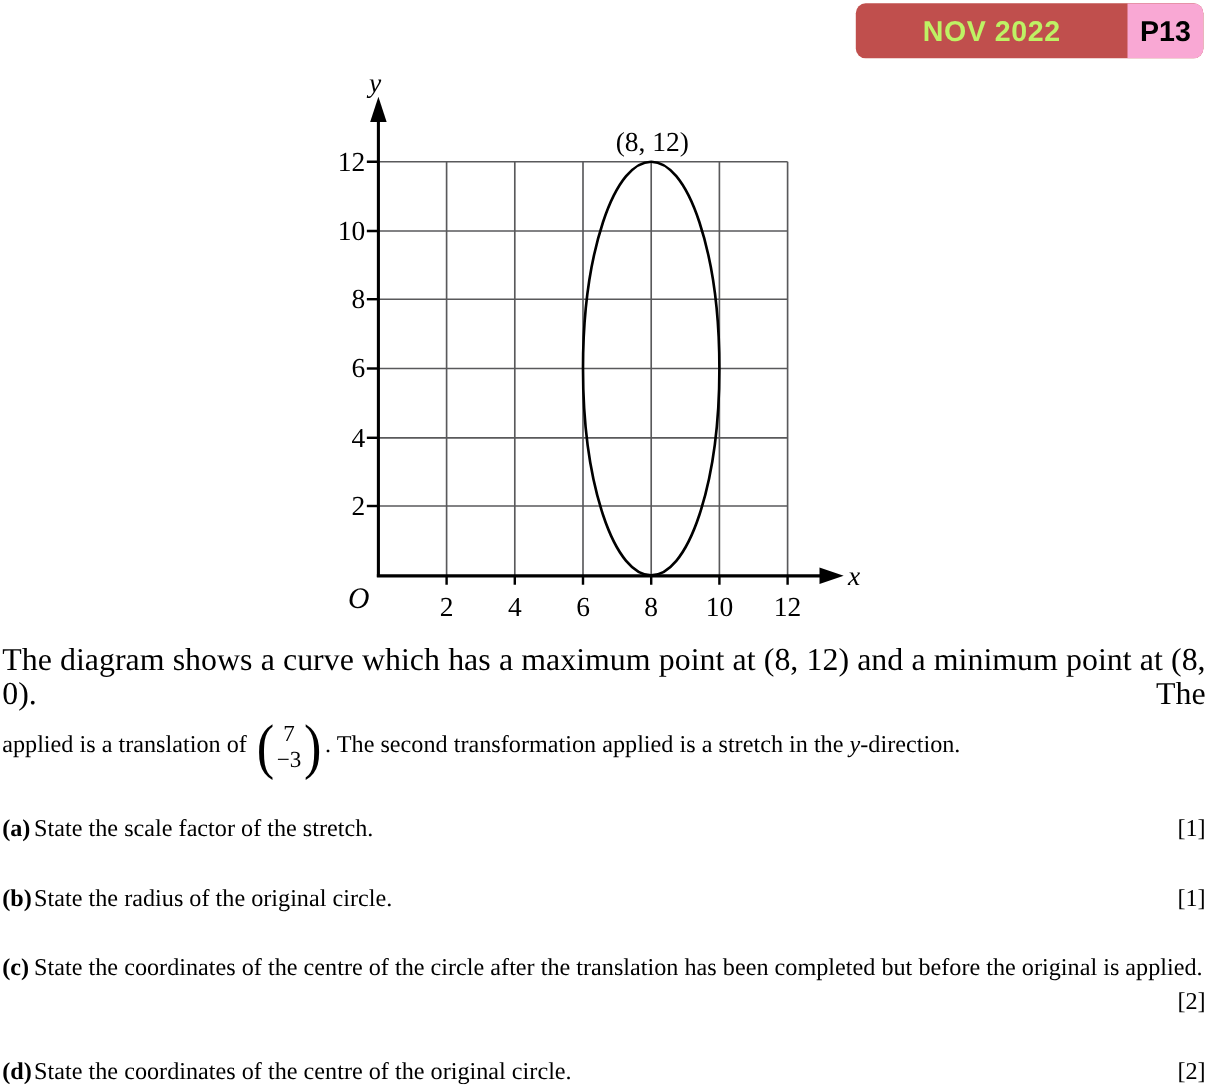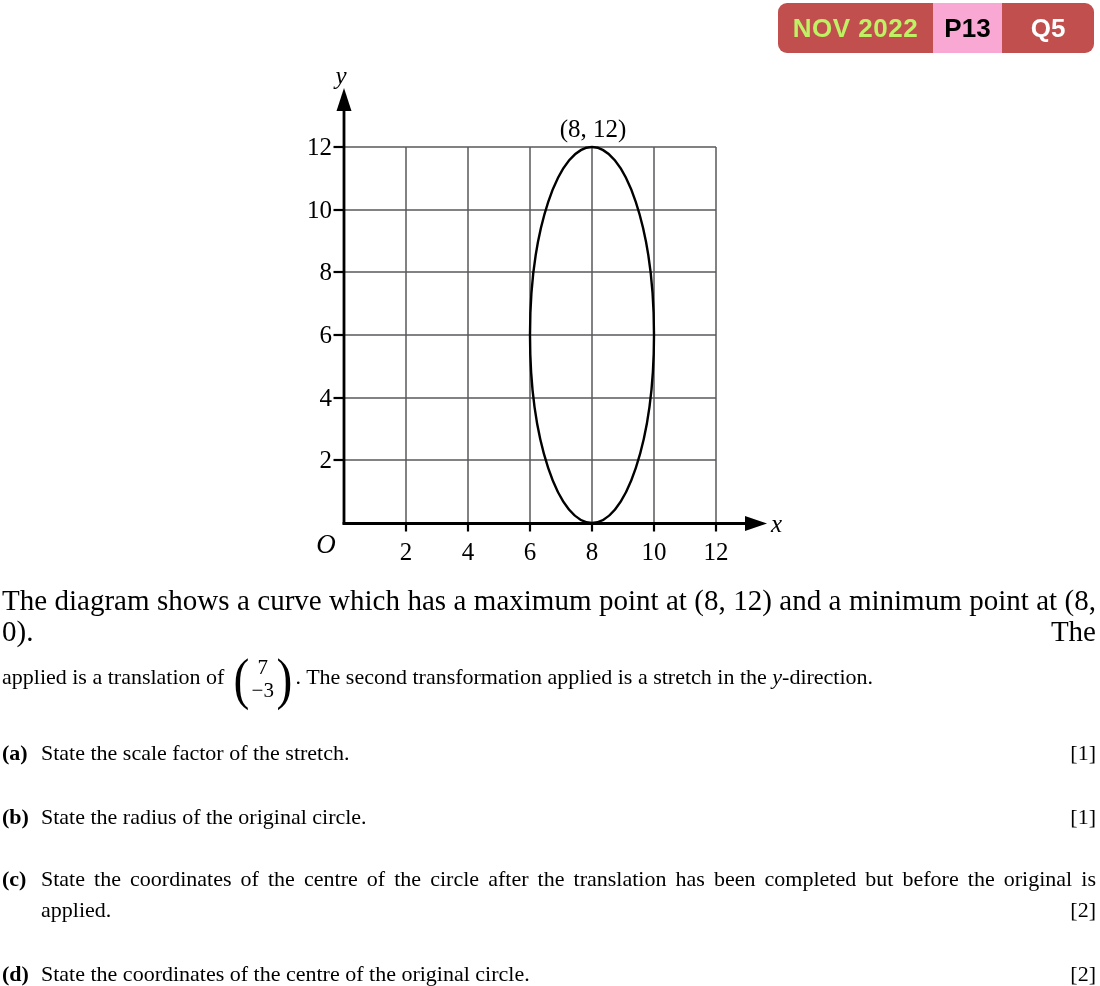--- a/index.html
+++ b/index.html
@@ -31,34 +31,33 @@
   }
   .vec { display:inline-flex; align-items:center; vertical-align:middle; margin:0 2px; }
   .vec .paren { font-size:56px; line-height:50px; font-weight:normal; transform:scaleX(0.85); }
   .vec .col {
     display:inline-flex; flex-direction:column; align-items:center;
     font-size:21px; line-height:23px; padding:0 1px;
   }
   
   .part { position:absolute; left:2px; width:1094px; font-size:22px; line-height:31px; }
   .plabel { position:absolute; left:0; top:0; font-weight:bold; }
-  .pbody { margin-left:39px; }
+  .pbody { margin-left:29px; }
   .pmarks { position:absolute; right:0; top:0; }
   .part.two-line .pbody { text-align:justify; }
   .part.two-line .pmarks { top:auto; bottom:0; }
 </style>
 </head>
 <body>
 
 <div class="page">
 
   <div class="badge" id="badge" style="background: rgb(192, 79, 77);">
     <span class="badge-seg badge-session">NOV 2022</span>
     <span class="badge-seg badge-paper">P13</span>
-    <span class="badge-seg badge-q">Q5</span>
   </div>
 
   <svg class="figure" viewBox="0 0 520 505" aria-label="graph">
 
     <g stroke="#59595b" stroke-width="1.5">
       <line x1="136" y1="77" x2="136" y2="453"></line>
       <line x1="198" y1="77" x2="198" y2="453"></line>
       <line x1="260" y1="77" x2="260" y2="453"></line>
       <line x1="322" y1="77" x2="322" y2="453"></line>
       <line x1="384" y1="77" x2="384" y2="453"></line>

